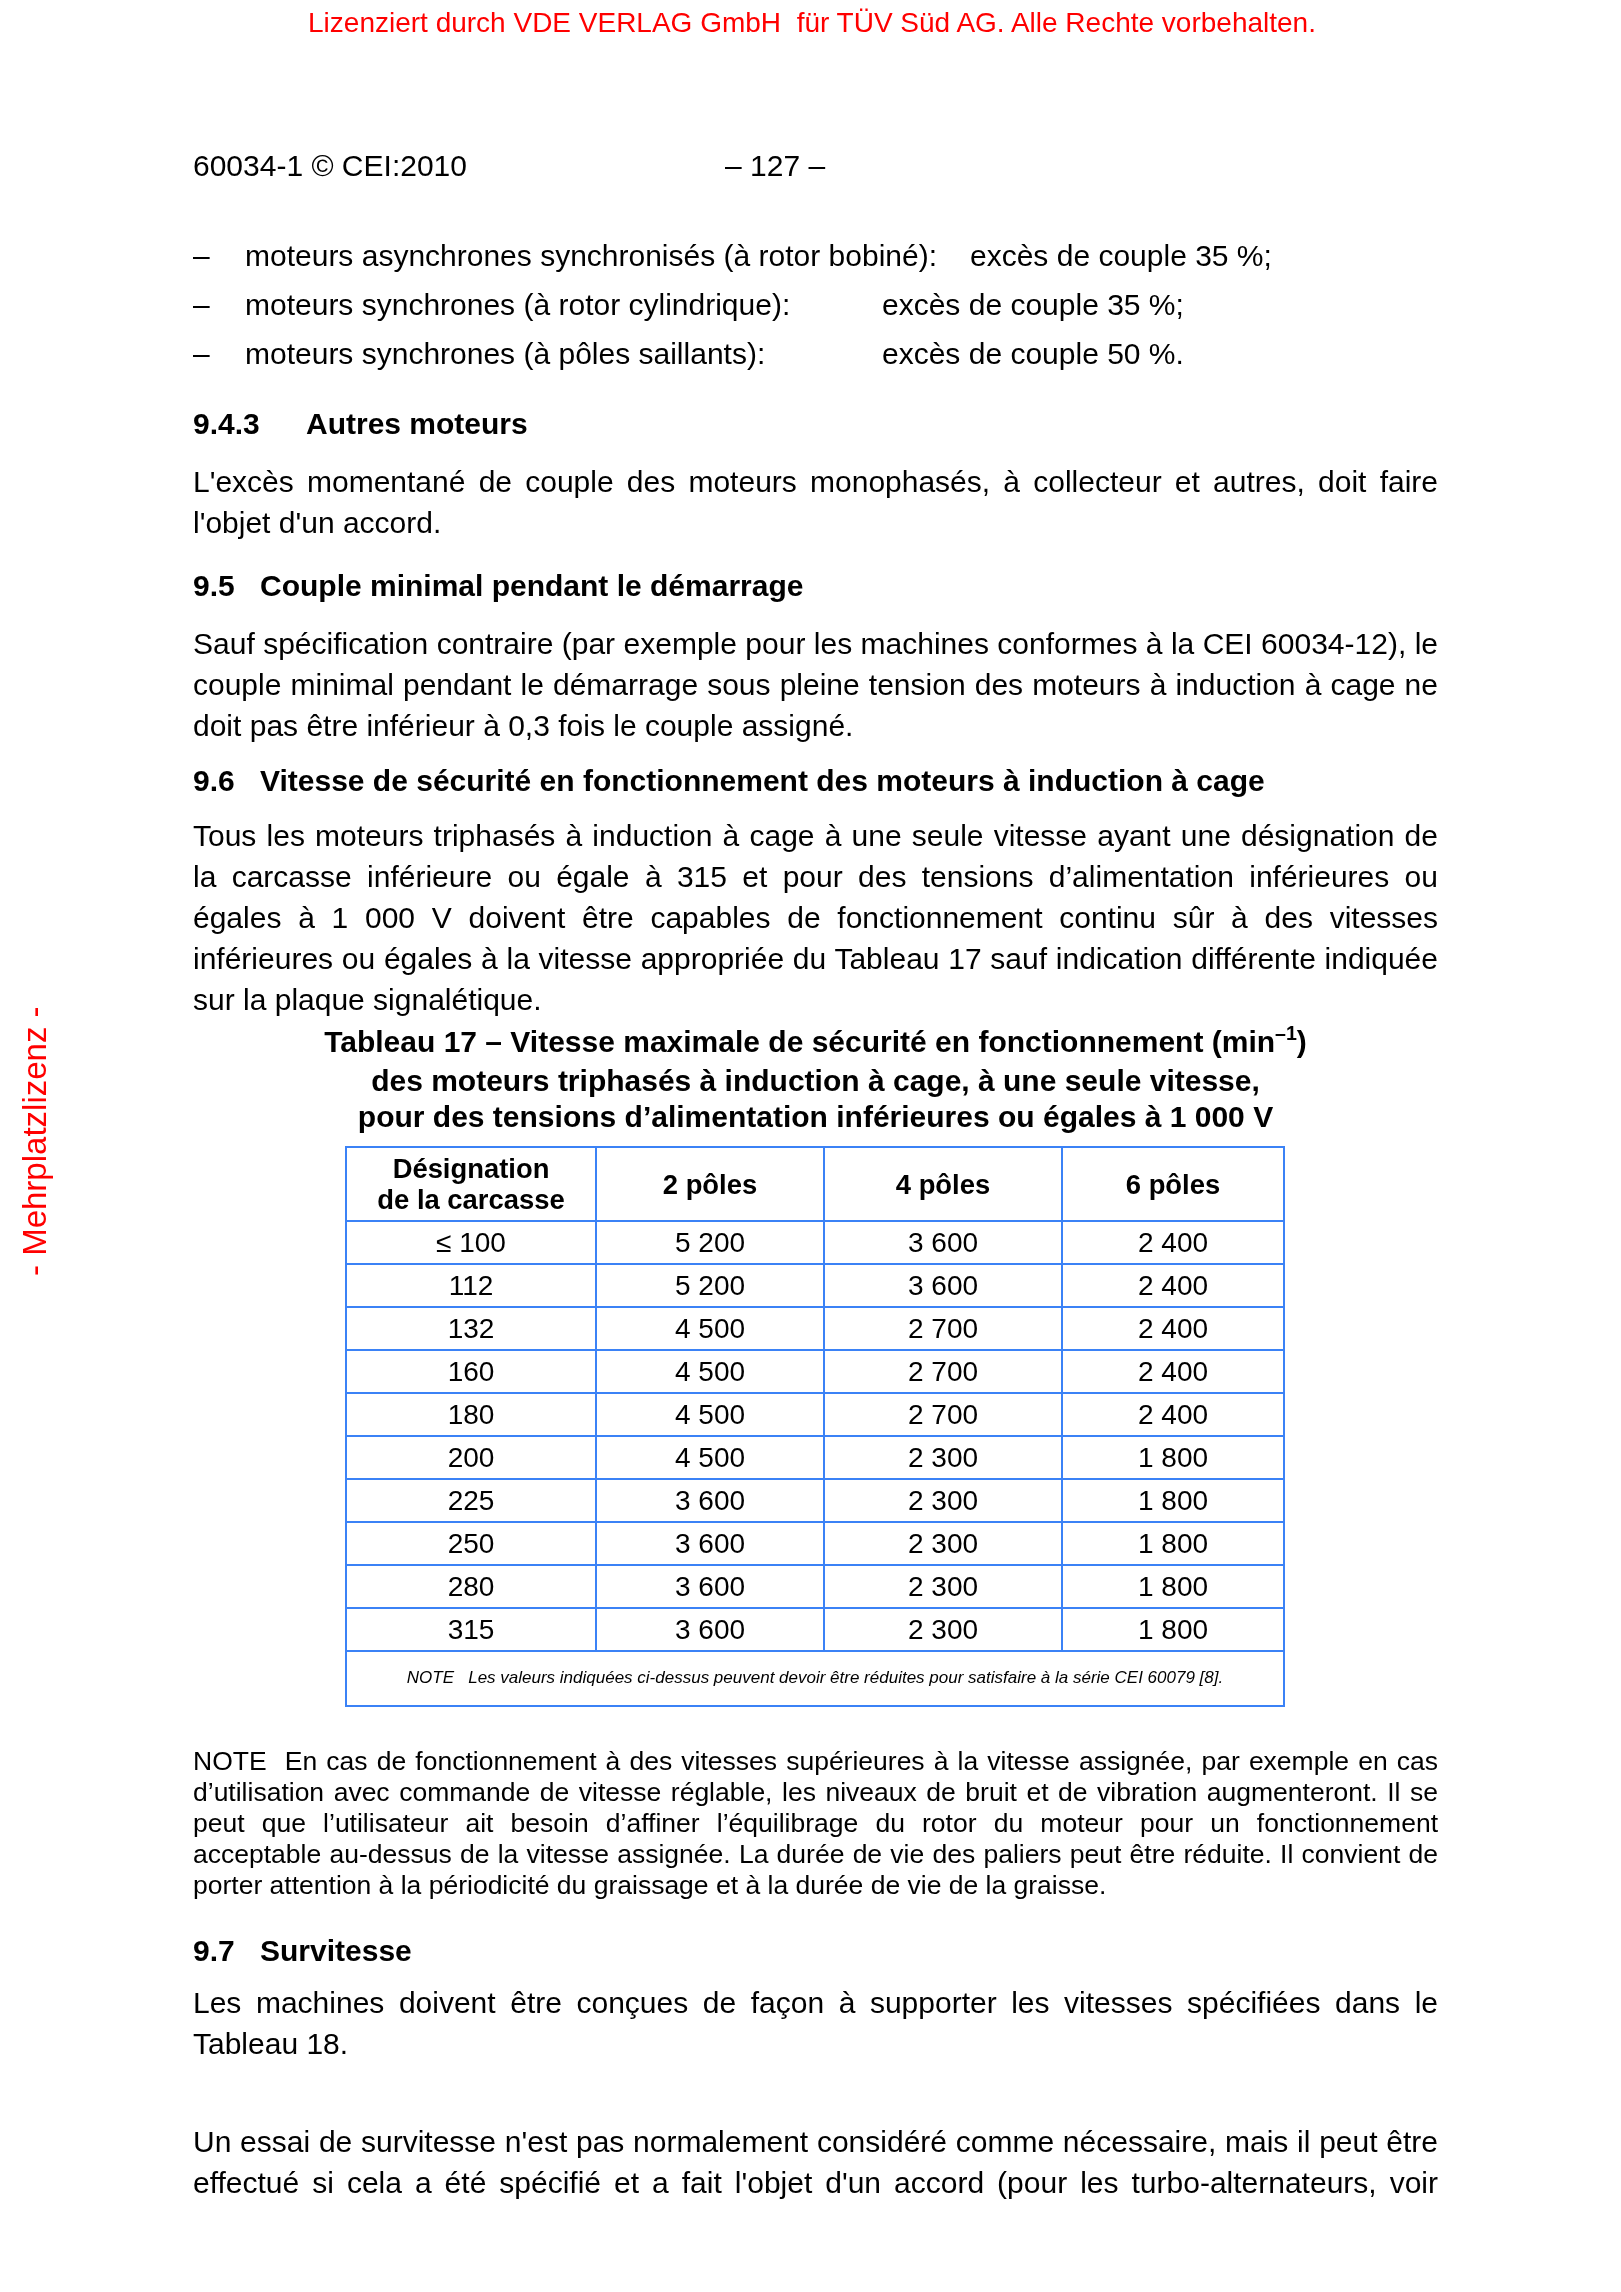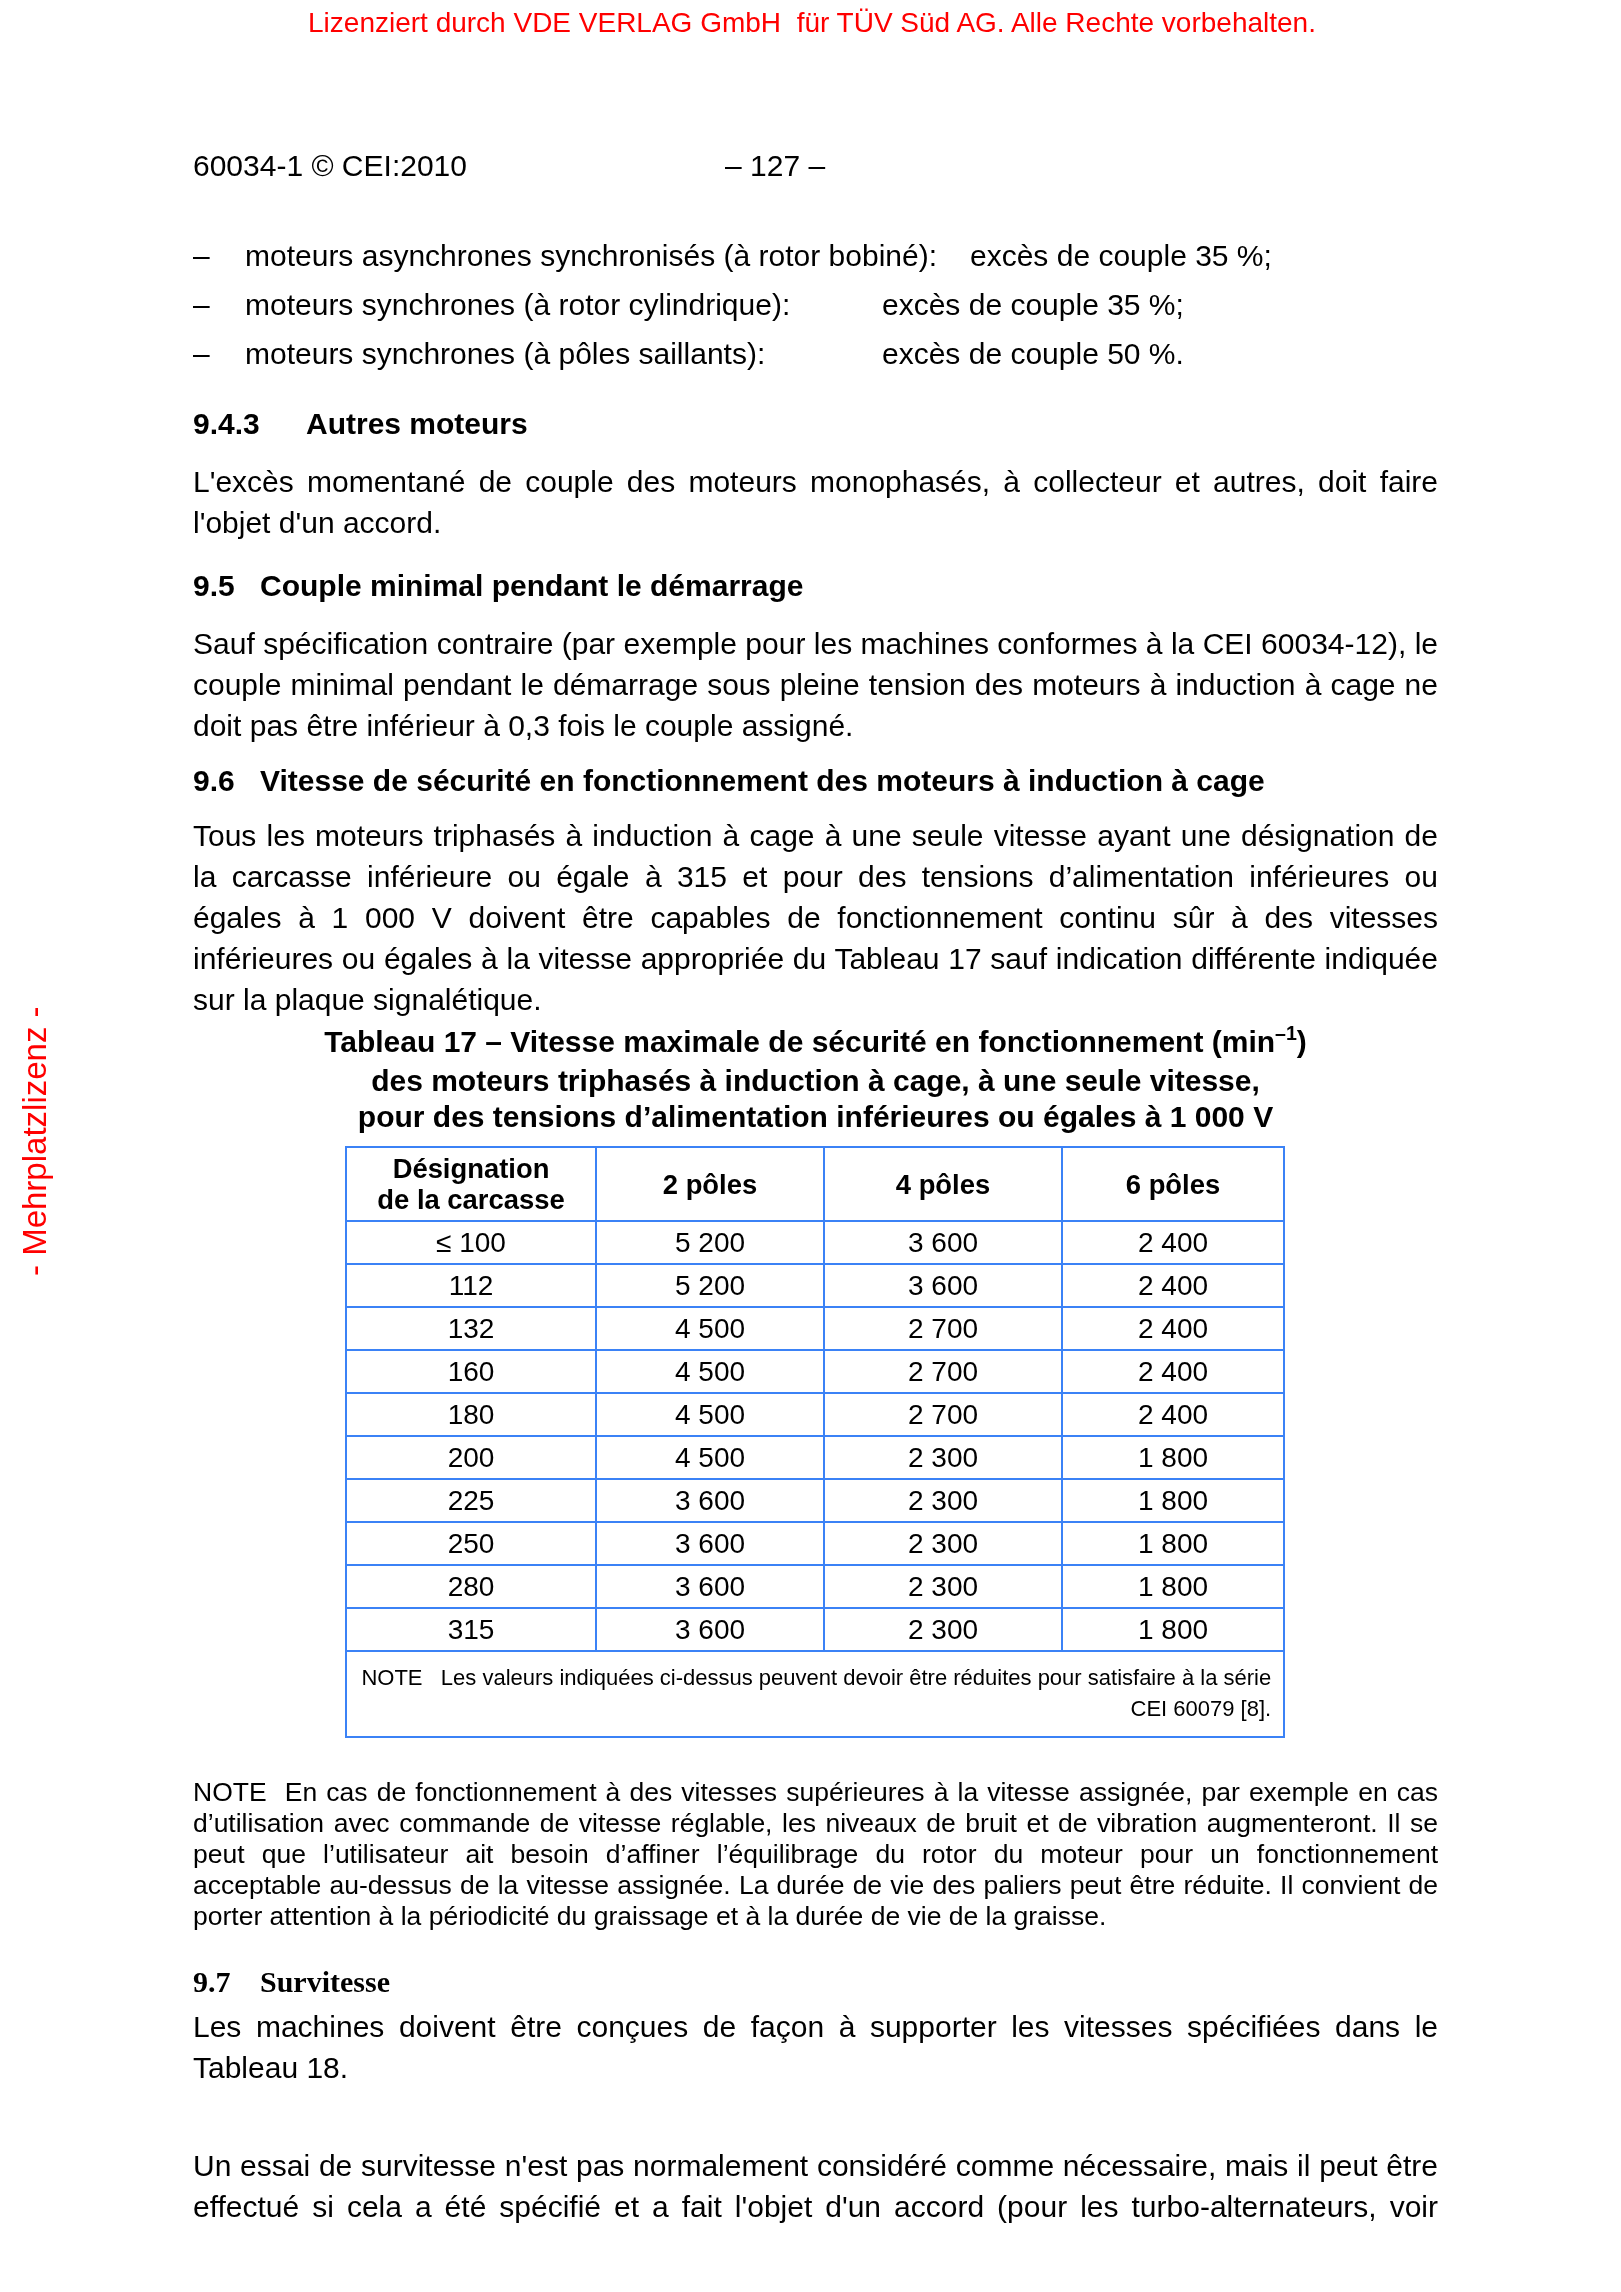--- a/index.html
+++ b/index.html
@@ -44,21 +44,21 @@
   .bullet-value { position:absolute; left:689px; white-space:nowrap; }
   .bullet.first .bullet-value { left:777px; }
 
   .heading { font-weight:bold; font-size:30px; line-height:41px; }
   .heading .num { display:inline-block; }
   .num2 { min-width:67px; }
   .num3 { min-width:113px; }
   .h943 { margin-top:29px; margin-bottom:17.6px; }
   .h95  { margin-top:21.6px; margin-bottom:17.6px; }
   .h96  { margin-top:13.7px; margin-bottom:13.7px; }
-  .h97  { margin-top:29px; margin-bottom:4px;font-family:Liberation Serif, serif; }
+  .h97  { margin-top:29px; margin-bottom:11px; }
 
   .para {
     margin:0;
     font-size:30px; line-height:41px;
     text-align:justify;
     white-space:pre-wrap;
   }
   .justify-all { text-align-last: justify; }
   .p97a { margin-top:0; }
   .p97b { margin-top:57px; }
@@ -87,24 +87,25 @@
     padding:4.9px 3.9px;
     white-space:pre-line;
   }
   .t17 td.cell {
     font-size:28px;
     text-align:center; vertical-align:middle;
     height:41px; line-height:41px;
     padding:0;
   }
   .t17 td.note-cell {
-    font-size:22px; line-height:31px;
-    text-align:right; vertical-align:top;
+    font-size:17px; line-height:31px;
+    text-align:center; vertical-align:top;
     padding:9.8px 11.8px 11.8px 11.8px;
     white-space:pre-wrap;
+    font-style:italic;
   }
   .small-note {
     margin:39px 0 0 0;
     font-size:26.5px; line-height:31px;
     text-align:justify;
     white-space:pre-wrap;
   }
 </style>
 </head>
 <body>

